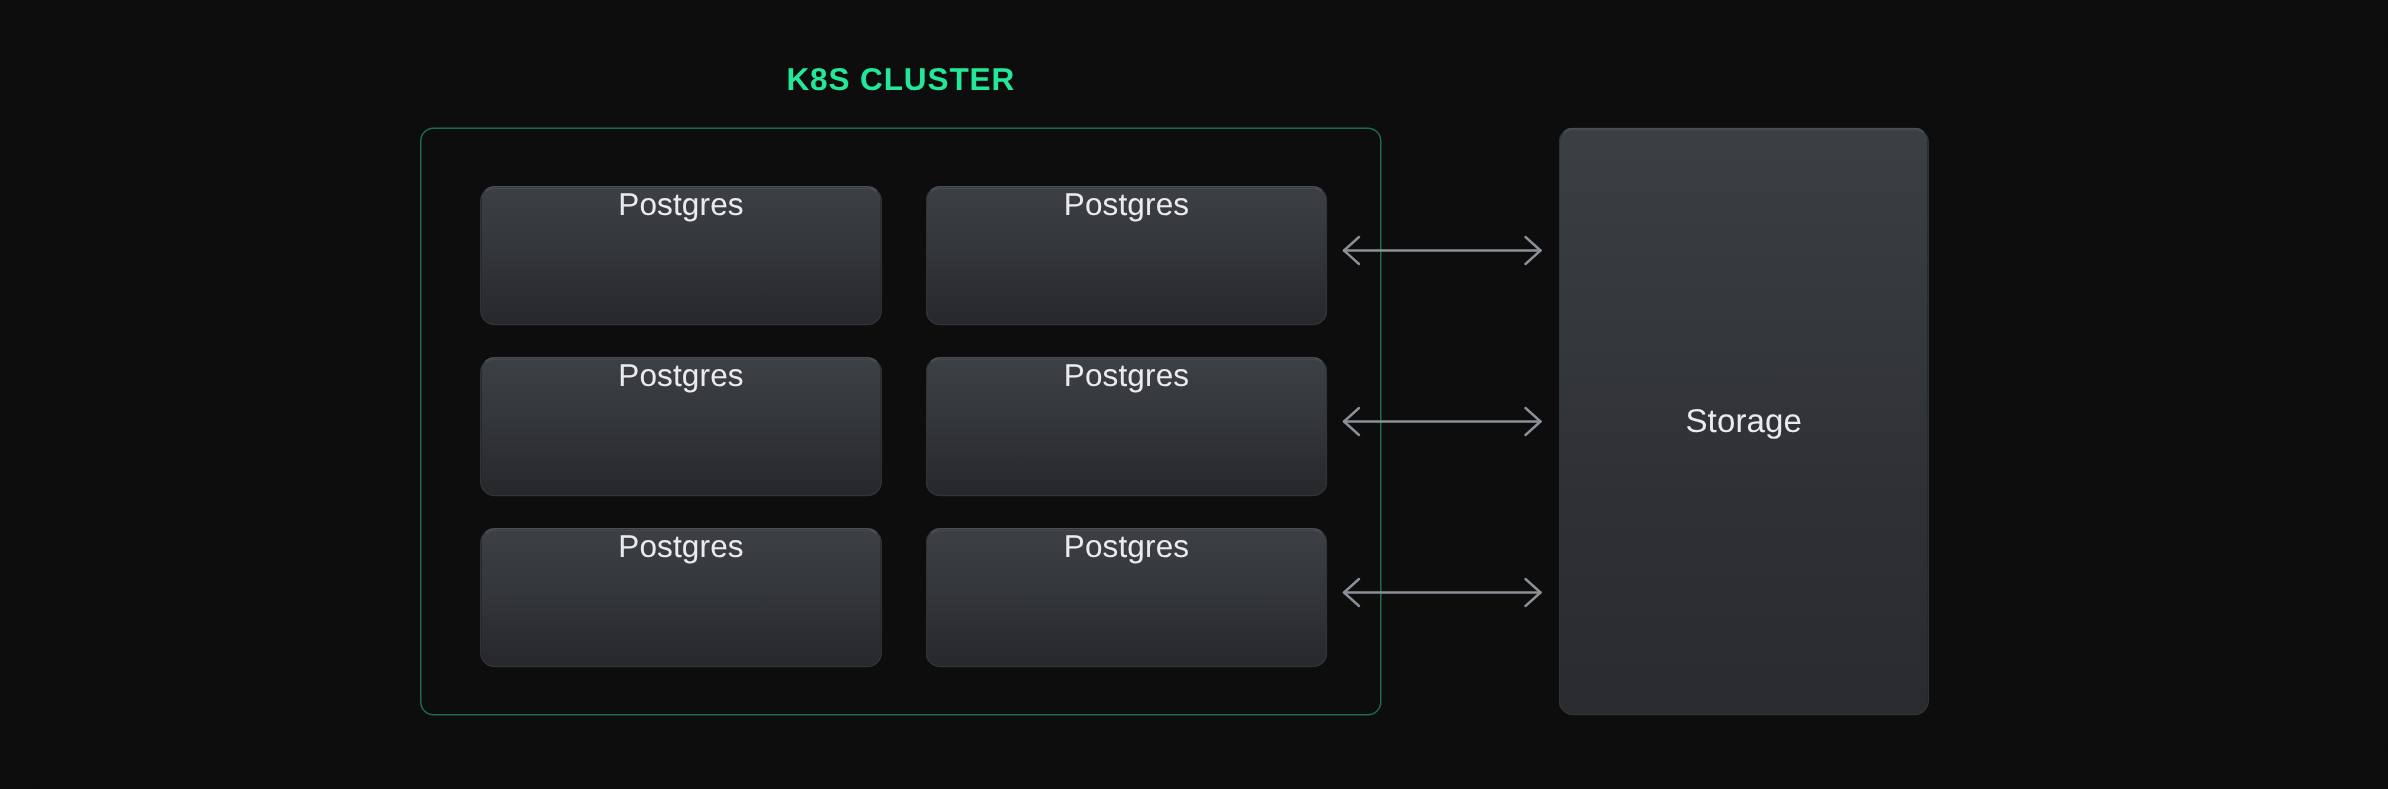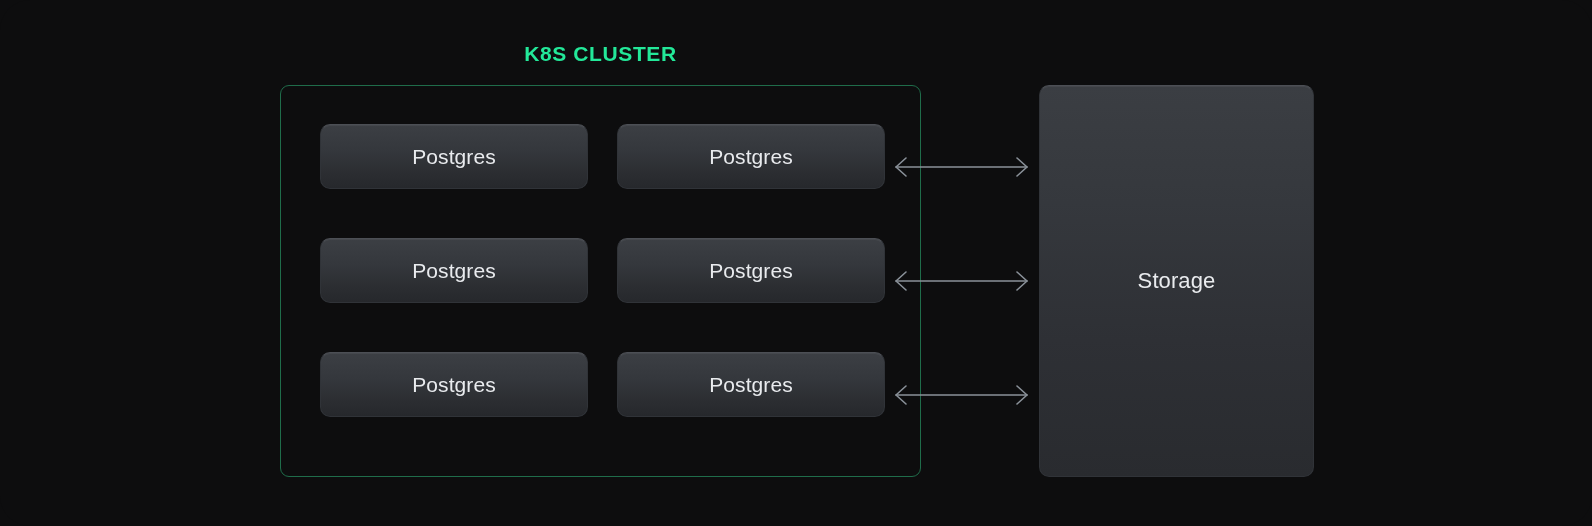--- a/index.html
+++ b/index.html
@@ -63,28 +63,28 @@
     height: 85px;
   }
   .node-row.r0 { top: 0px; }
   .node-row.r1 { top: 114px; }
   .node-row.r2 { top: 228px; }
 
   .node-box {
     position: absolute;
     top: 0;
     width: 268px;
-    height: 65px;
+    height: 93px;
     box-sizing: border-box;
     border-radius: 10px;
     background: linear-gradient(180deg, #3c3f44 0%, #34373c 42%, #2b2d31 78%, #26282c 100%);
     border: 1px solid #303338;
     border-top-color: #4c4f55;
     display: flex;
-    align-items: center;
+    align-items: flex-start;
     justify-content: center;
     box-shadow: inset 0 1px 0 rgba(255,255,255,0.05);
   }
   .node-box.col0 { left: 0px; }
   .node-box.col1 { left: 297px; }
 
   .node-label {
     color: #e9ebee;
     font-size: 21px;
     line-height: 24px;
@@ -101,21 +101,21 @@
     height: 526px;
     pointer-events: none;
   }
   .arrow-svg { display: block; }
 
   
   .storage-box {
     position: absolute;
     left: 1039px;
     top: 85px;
-    width: 275px;
+    width: 247px;
     height: 392px;
     box-sizing: border-box;
     border-radius: 10px;
     background: linear-gradient(180deg, #3b3e43 0%, #35383d 30%, #2e3035 65%, #292b2f 100%);
     border: 1px solid #303338;
     border-top-color: #4c4f55;
     display: flex;
     align-items: center;
     justify-content: center;
     box-shadow: inset 0 1px 0 rgba(255,255,255,0.05);

